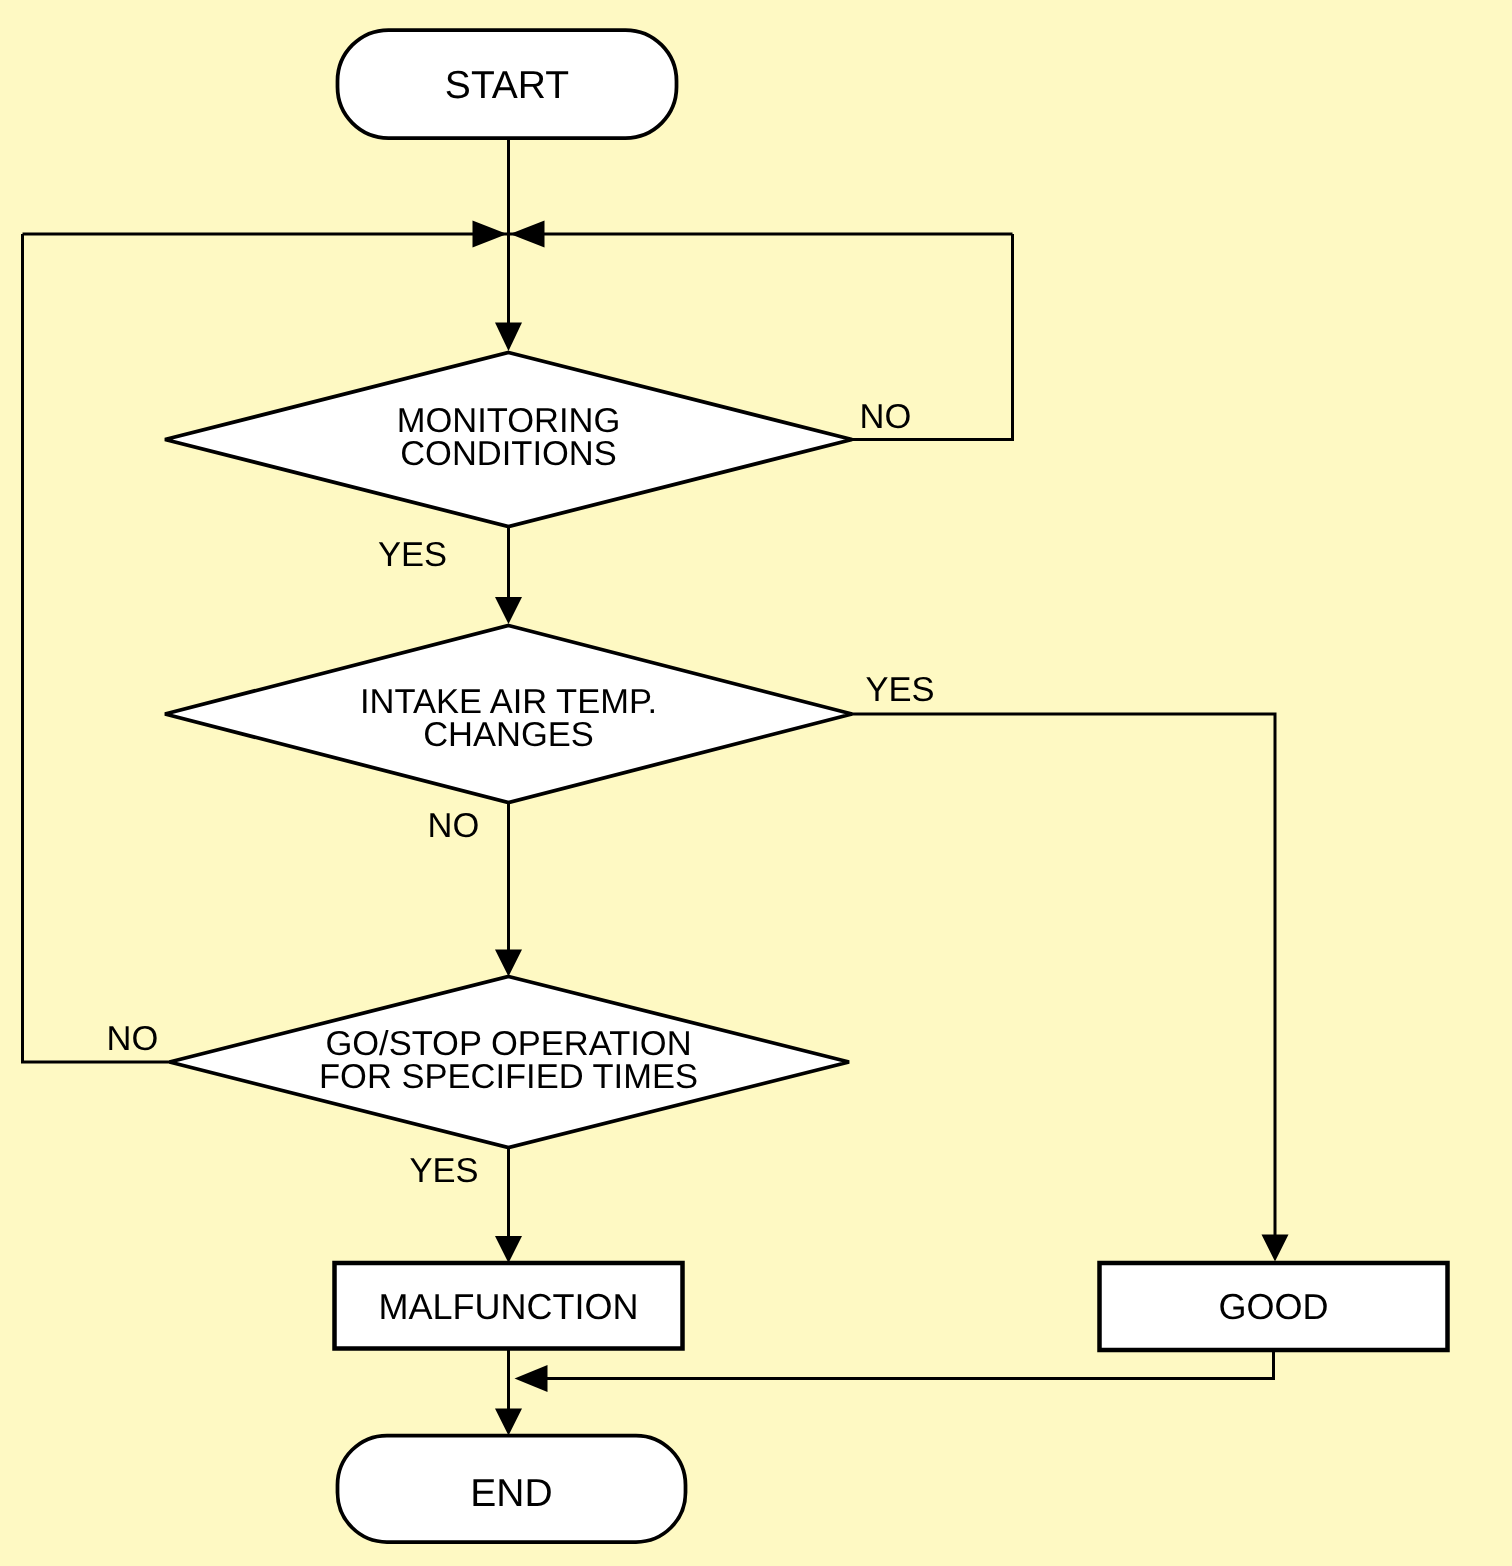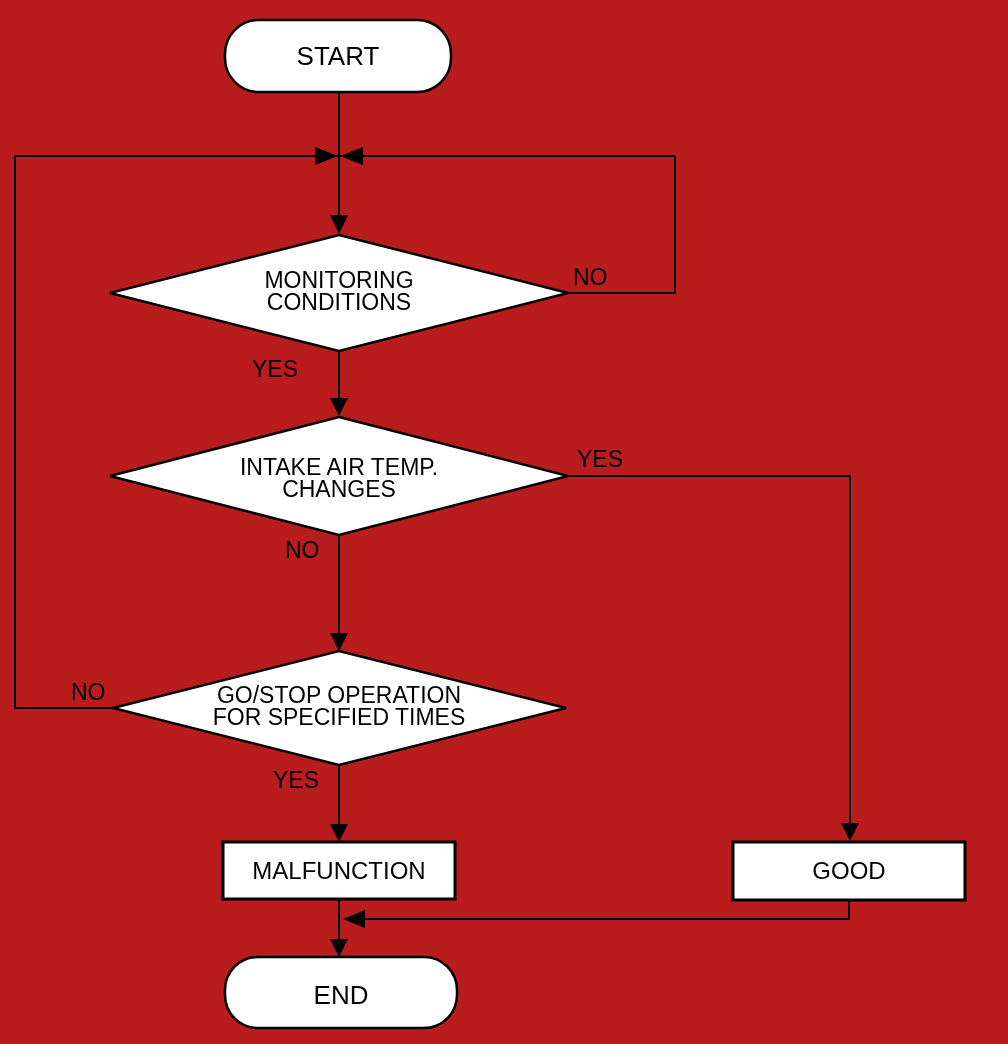--- a/index.html
+++ b/index.html
@@ -3,21 +3,21 @@
 <meta charset="utf-8">
 <style>
   html, body {
     margin: 0;
     padding: 0;
     background: #ffffff;
   }
   .page {
     width: 1008px;
     height: 1044px;
-    background: #b91c1c;
+    background: #fef9c3;
     position: relative;
   }
   svg {
     display: block;
   }
   .node-text {
     font-family: "Liberation Sans", sans-serif;
     font-size: 23px;
     fill: #000000;
   }

